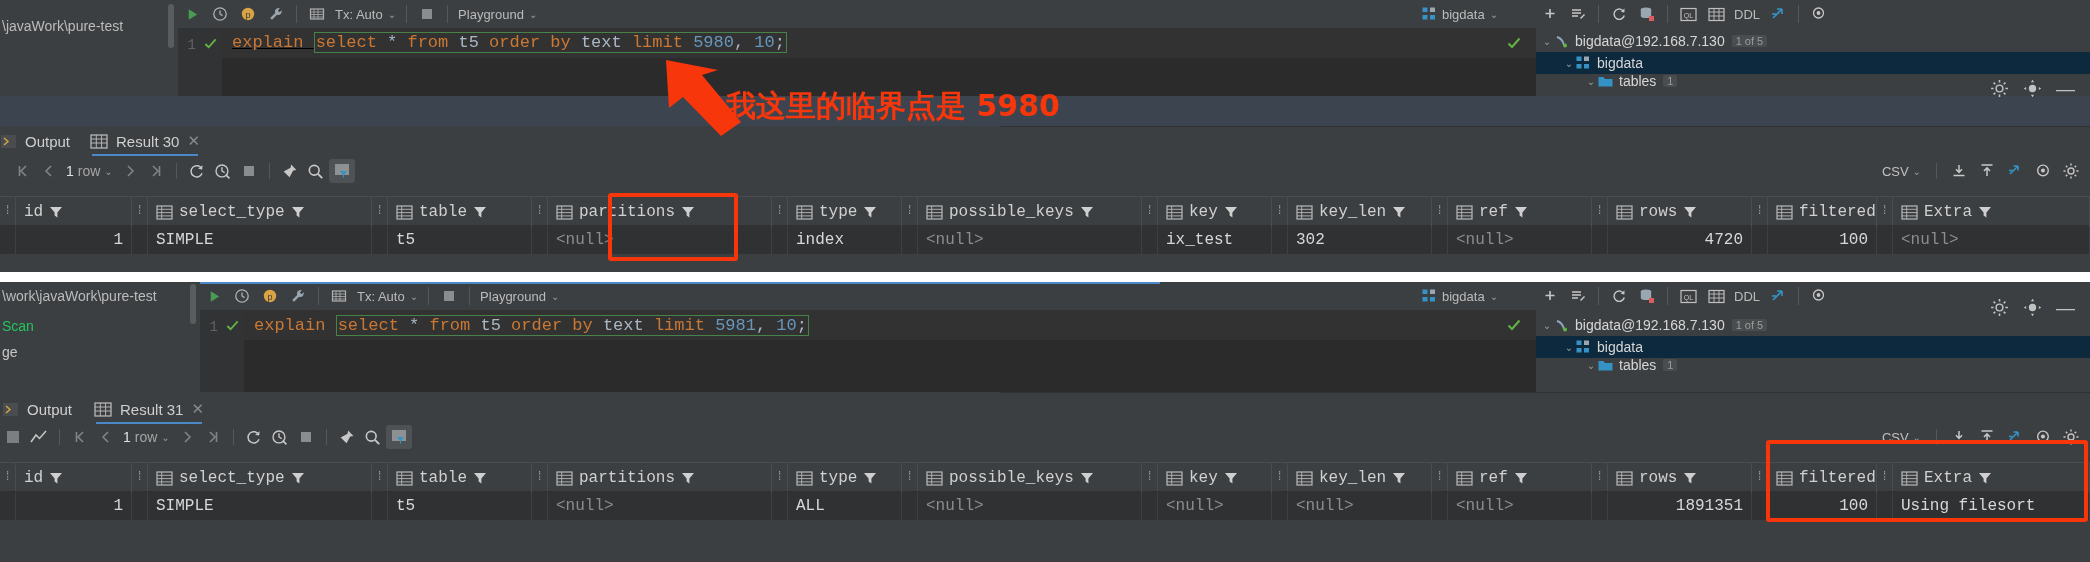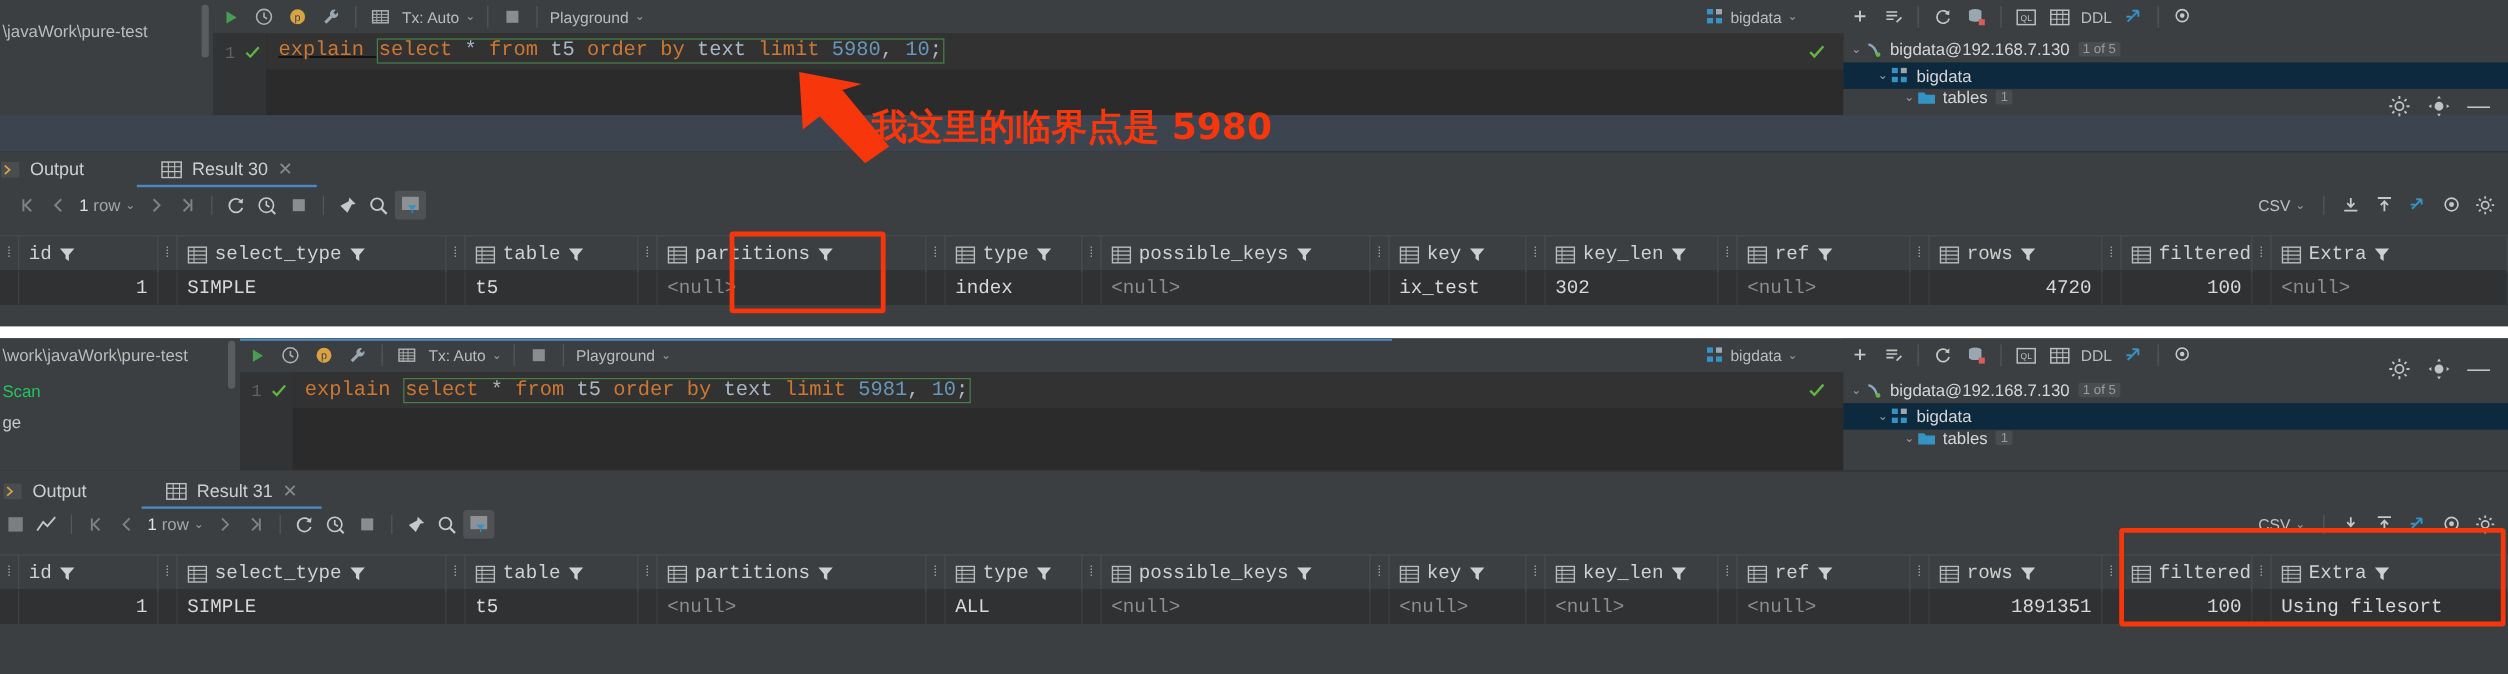--- a/index.html
+++ b/index.html
@@ -50,21 +50,21 @@
   .gutter-line { color:#606366; font-size:14px; }
   .code-line { white-space: nowrap; font-size: 17px; letter-spacing: 0px; }
   .k-kw   { color:#cc7832; }
   .k-id   { color:#a9b7c6; }
   .k-num  { color:#6897bb; }
   .k-punc { color:#a9b7c6; }
   .stmt-box { border:1px solid #478249; padding:0 1px; display:inline-block; }
 
   
   .tabstrip { position:absolute; background:#3c3f41; display:flex; align-items:center; }
-  .rtab { display:flex; align-items:center; gap:8px; height:28px; padding:0 26px; font-size:15px; color:#cfcfcf; position:relative;}
+  .rtab { display:flex; align-items:center; gap:8px; height:28px; padding:0 4px; font-size:15px; color:#cfcfcf; position:relative;}
   .rtab .under { position:absolute; left:6px; right:6px; bottom:-1px; height:2px; background:#4a88c7; }
   .rtab .xmark { color:#8a8a8a; font-size:15px; }
 
   
   .gridtb { position:absolute; display:flex; align-items:center; height:26px; }
   .g-btn { width:26px; height:24px; display:flex; align-items:center; justify-content:center; }
   .g-sep { width:1px; height:16px; background:#555759; margin:0 7px; }
   .g-rows { color:#c9c9c9; font-size:14px; display:flex; align-items:center; gap:4px; padding:0 4px;}
   .g-rows .num { color:#e0e0e0; }
   .g-rows .lbl { color:#a5a5a5; }

